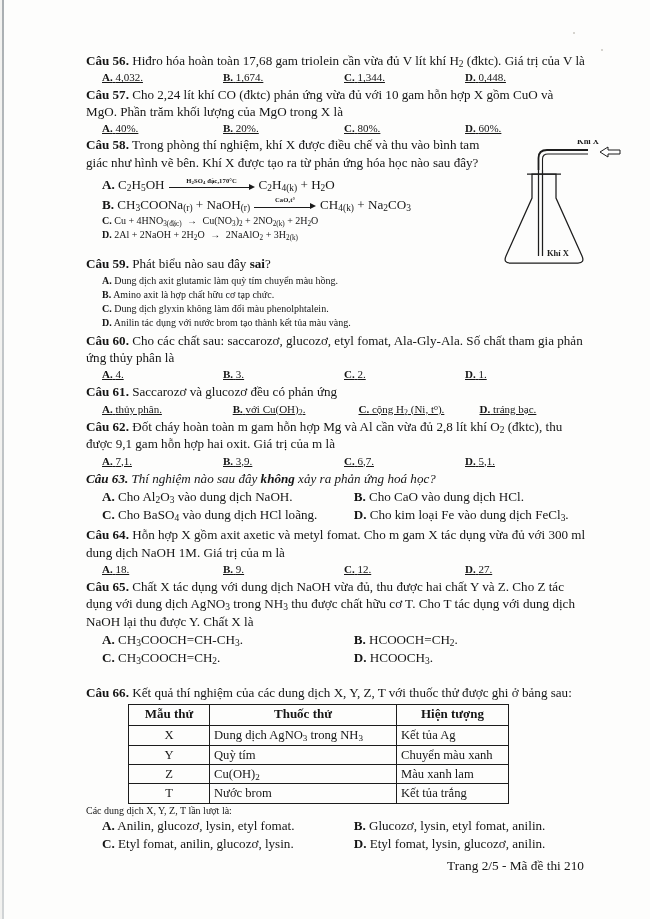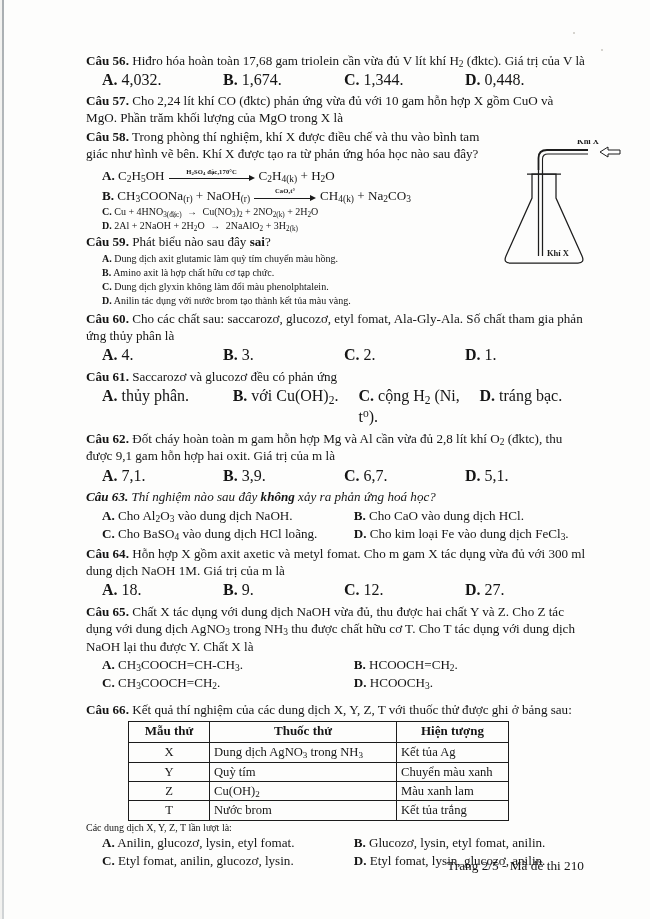--- a/index.html
+++ b/index.html
@@ -45,24 +45,25 @@
     line-height: 1.32;
     margin: 0 0 1px 0;
     text-align: left;
   }
   .qlabel { font-weight: bold; }
   .bold { font-weight: bold; }
 
   
   .opts4 {
     display: flex;
-    font-size: 16px;
+    font-size: 11px;
     line-height: 1.3;
     margin: 1px 0 1px 0;
     padding-left: 16px;
+    text-decoration: underline;
   }
   .opts4 > div { flex: 0 0 25%; }
   .opts4.narrow > div:nth-child(1) { flex: 0 0 27%; }
   .opts4.narrow > div:nth-child(2) { flex: 0 0 26%; }
   .opts4.narrow > div:nth-child(3) { flex: 0 0 25%; }
 
   
   .opts2 {
     display: flex;
     font-size: 13.1px;
@@ -216,20 +217,26 @@
 
     <div class="q"><span class="qlabel">Câu 56.</span><span> Hiđro hóa hoàn toàn 17,68 gam triolein cần vừa đủ V lít khí H</span><sub>2</sub><span> (đktc). Giá trị của V là</span></div>
     <div class="opts4">
       <div><span class="ltr">A.</span> <span>4,032.</span></div>
       <div><span class="ltr">B.</span> <span>1,674.</span></div>
       <div><span class="ltr">C.</span> <span>1,344.</span></div>
       <div><span class="ltr">D.</span> <span>0,448.</span></div>
     </div>
 
     <div class="q"><span class="qlabel">Câu 57.</span><span> Cho 2,24 lít khí CO (đktc) phản ứng vừa đủ với 10 gam hỗn hợp X gồm CuO và MgO. Phần trăm khối lượng của MgO trong X là</span></div>
+    <div class="opts4">
+      <div><span class="ltr">A.</span> <span>40%.</span></div>
+      <div><span class="ltr">B.</span> <span>20%.</span></div>
+      <div><span class="ltr">C.</span> <span>80%.</span></div>
+      <div><span class="ltr">D.</span> <span>60%.</span></div>
+    </div>
 
     <div class="q" style="width:398px;"><span class="qlabel">Câu 58.</span><span> Trong phòng thí nghiệm, khí X được điều chế và thu vào bình tam giác như hình vẽ bên. Khí X được tạo ra từ phản ứng hóa học nào sau đây?</span></div>
 
     <div class="rxn" style="margin-top:4px;">
       <span class="ltr">A.</span>&nbsp;
       <span class="eqleft">C<sub>2</sub>H<sub>5</sub>OH</span>
       <span class="arrow-box">
         <span class="arrow-cat">H<sub>2</sub>SO<sub>4</sub> đặc,170°C</span>
         <span class="arrow-line"></span>
       </span>
@@ -249,21 +256,21 @@
     <div class="optline">
       <span class="ltr">C.</span>
       <span>Cu + 4HNO<sub>3(đặc)</sub> <span class="smallarrow">→</span> Cu(NO<sub>3</sub>)<sub>2</sub> + 2NO<sub>2(k)</sub> + 2H<sub>2</sub>O</span>
     </div>
 
     <div class="optline">
       <span class="ltr">D.</span>
       <span>2Al + 2NaOH + 2H<sub>2</sub>O <span class="smallarrow">→</span> 2NaAlO<sub>2</sub> + 3H<sub>2(k)</sub></span>
     </div>
 
-    <div class="q" style=""><span class="qlabel">Câu 59.</span><span> Phát biểu nào sau đây </span><span class="bold">sai</span><span>?</span></div>
+    <div class="q" style="margin-top:13px;"><span class="qlabel">Câu 59.</span><span> Phát biểu nào sau đây </span><span class="bold">sai</span><span>?</span></div>
     <div class="optline"><span class="ltr">A.</span> <span>Dung dịch axit glutamic làm quỳ tím chuyển màu hồng.</span></div>
     <div class="optline"><span class="ltr">B.</span> <span>Amino axit là hợp chất hữu cơ tạp chức.</span></div>
     <div class="optline"><span class="ltr">C.</span> <span>Dung dịch glyxin không làm đổi màu phenolphtalein.</span></div>
     <div class="optline"><span class="ltr">D.</span> <span>Anilin tác dụng với nước brom tạo thành kết tủa màu vàng.</span></div>
 
     <div class="q" style="margin-top:2px;"><span class="qlabel">Câu 60.</span><span> Cho các chất sau: saccarozơ, glucozơ, etyl fomat, Ala-Gly-Ala. Số chất tham gia phản ứng thủy phân là</span></div>
     <div class="opts4">
       <div><span class="ltr">A.</span> <span>4.</span></div>
       <div><span class="ltr">B.</span> <span>3.</span></div>
       <div><span class="ltr">C.</span> <span>2.</span></div>
@@ -307,21 +314,21 @@
     <div class="q" style="margin-top:2px;"><span class="qlabel">Câu 65.</span><span> Chất X tác dụng với dung dịch NaOH vừa đủ, thu được hai chất Y và Z. Cho Z tác dụng với dung dịch AgNO<sub>3</sub> trong NH<sub>3</sub> thu được chất hữu cơ T. Cho T tác dụng với dung dịch NaOH lại thu được Y. Chất X là</span></div>
     <div class="opts2">
       <div><span class="ltr">A.</span> <span>CH<sub>3</sub>COOCH=CH-CH<sub>3</sub>.</span></div>
       <div><span class="ltr">B.</span> <span>HCOOCH=CH<sub>2</sub>.</span></div>
     </div>
     <div class="opts2">
       <div><span class="ltr">C.</span> <span>CH<sub>3</sub>COOCH=CH<sub>2</sub>.</span></div>
       <div><span class="ltr">D.</span> <span>HCOOCH<sub>3</sub>.</span></div>
     </div>
 
-    <div class="q" style="margin-top:9px;"><span class="qlabel">Câu 66.</span><span> Kết quả thí nghiệm của các dung dịch X, Y, Z, T với thuốc thử được ghi ở bảng sau:</span></div>
+    <div class="q" style="margin-top:17px;"><span class="qlabel">Câu 66.</span><span> Kết quả thí nghiệm của các dung dịch X, Y, Z, T với thuốc thử được ghi ở bảng sau:</span></div>
 
     <div class="tblwrap">
       <table class="results">
         <thead>
           <tr>
             <th>Mẫu thử</th>
             <th>Thuốc thử</th>
             <th>Hiện tượng</th>
           </tr>
         </thead>

